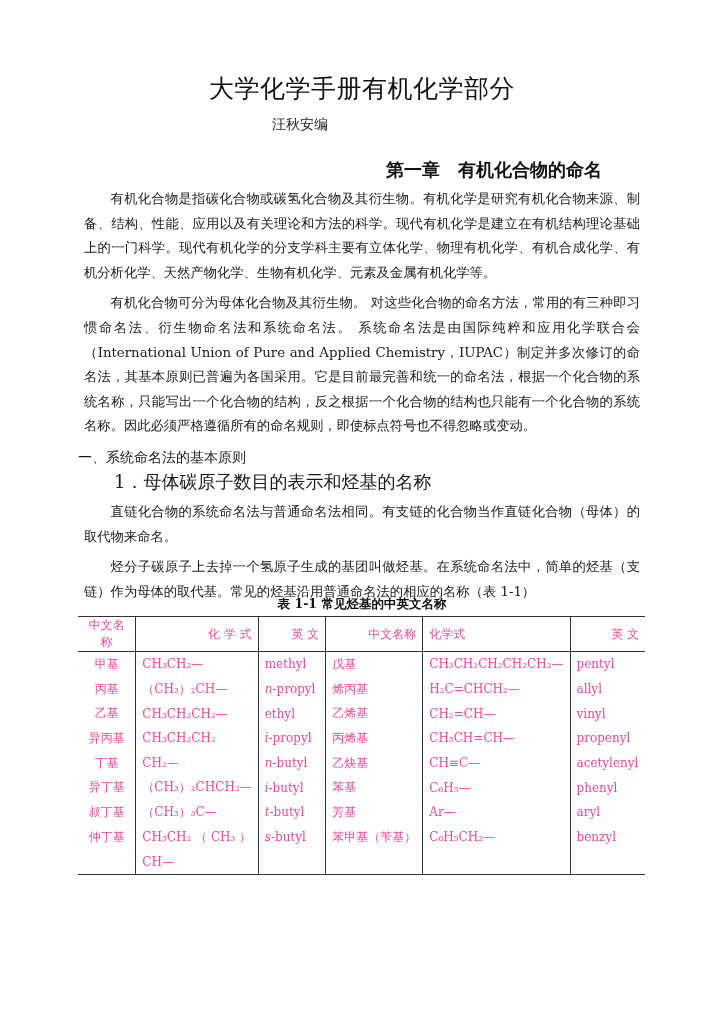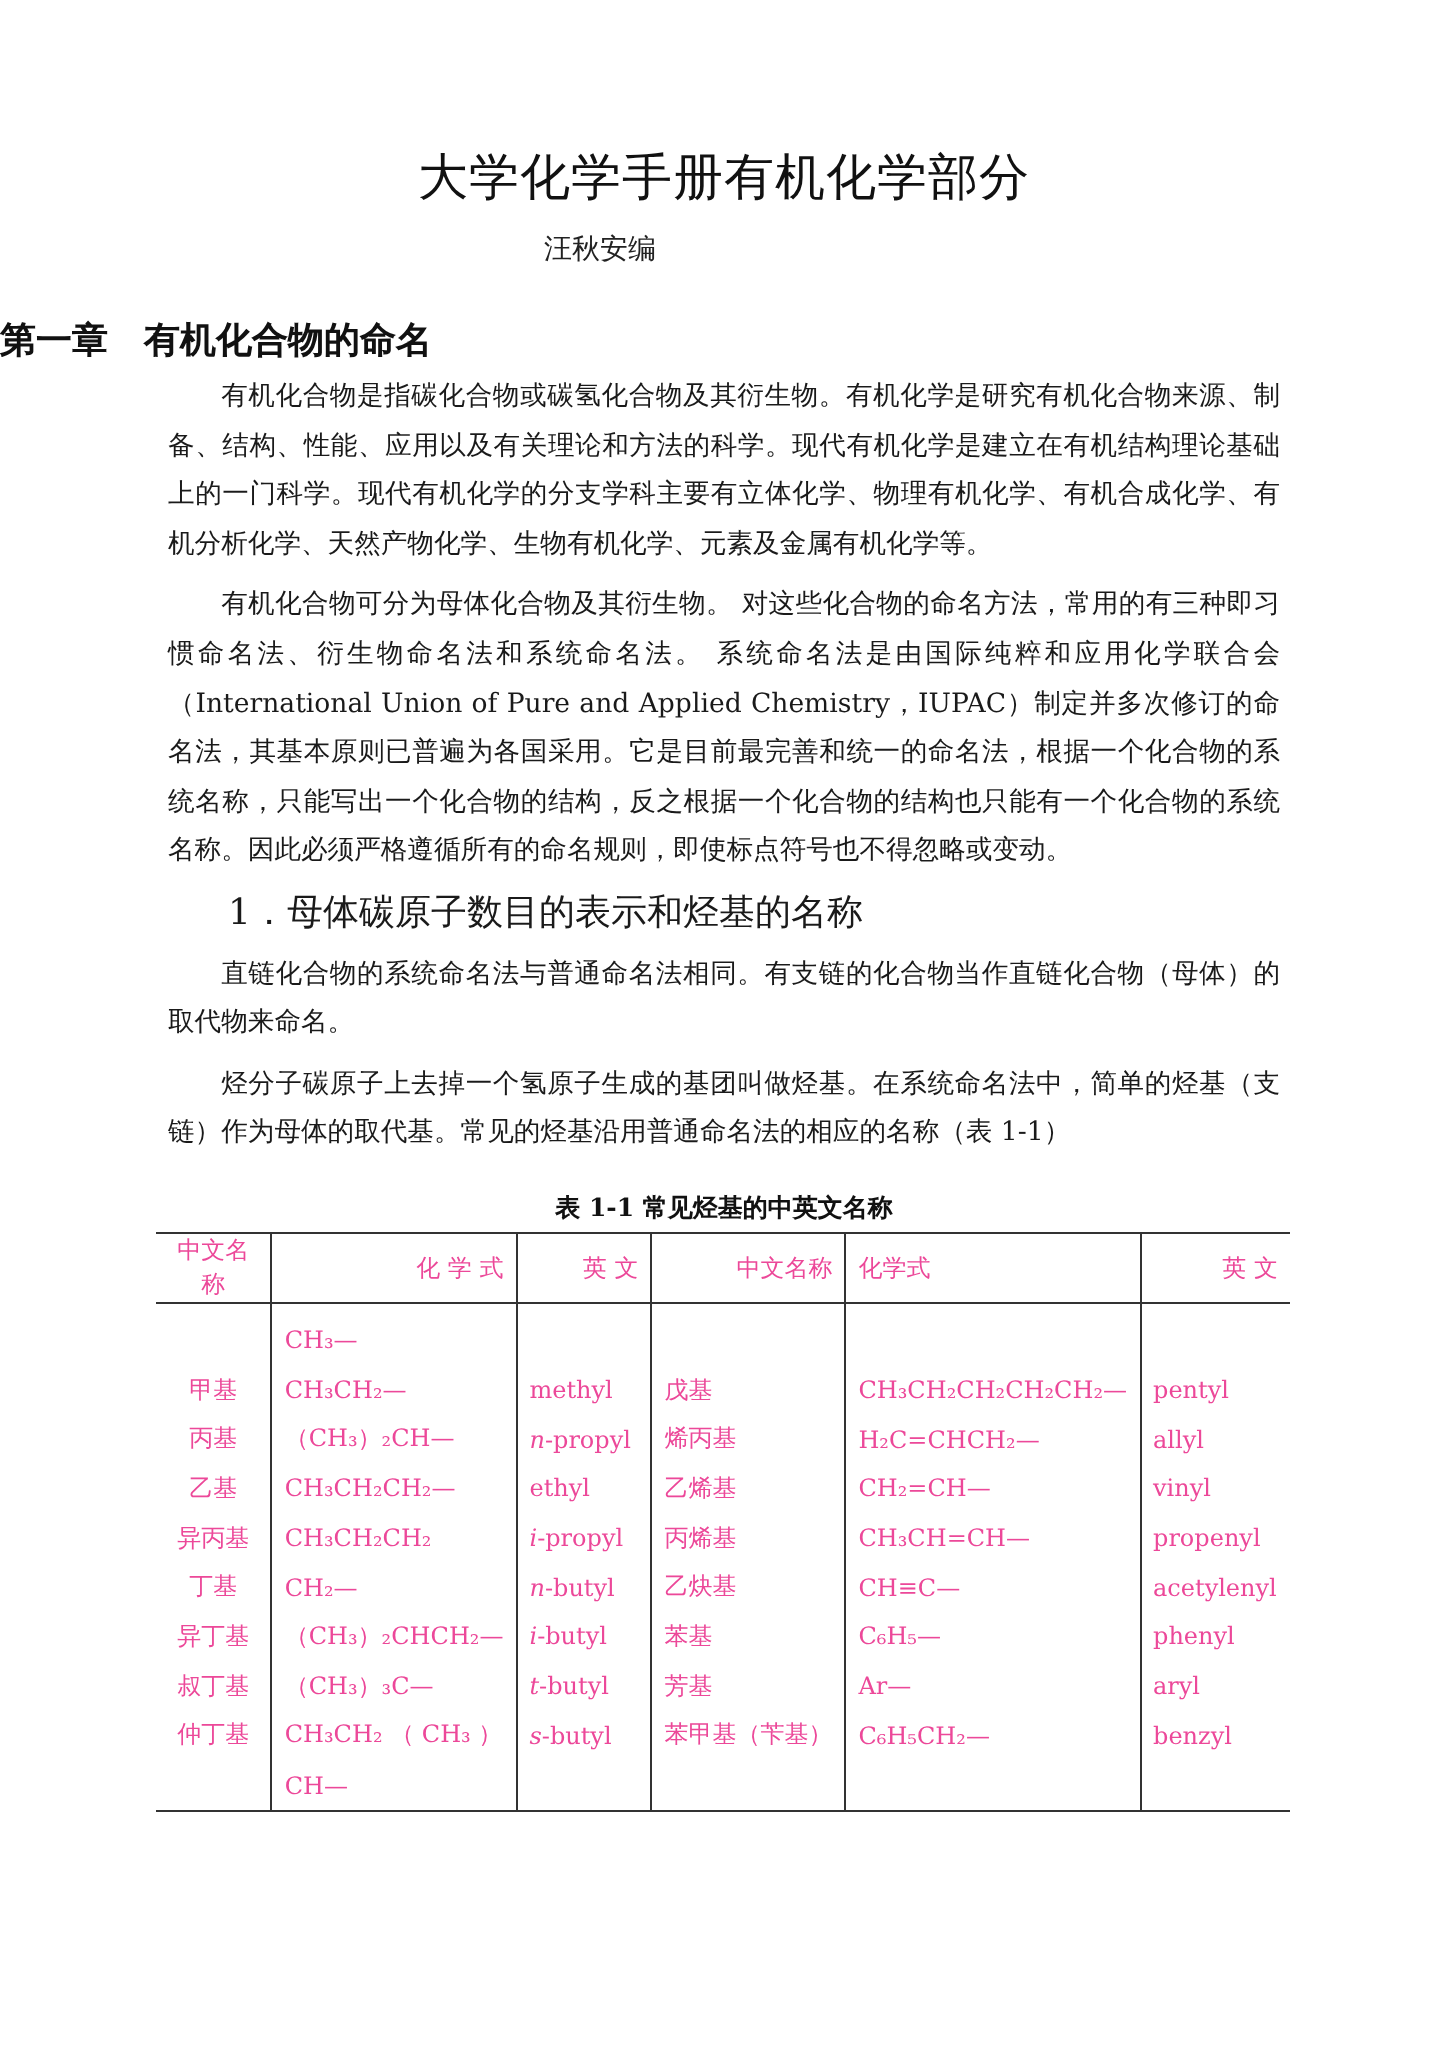--- a/index.html
+++ b/index.html
@@ -3,21 +3,21 @@
 <meta charset="utf-8">
 <style>
   html, body { margin: 0; padding: 0; background: #ffffff; }
   body { width: 724px; height: 1024px; position: relative; overflow: hidden;
          font-family: "DejaVu Serif", "Liberation Serif", serif; color: #111; }
   .page { position: absolute; left: 0; top: 0; width: 724px; height: 1024px; }
   .title { position: absolute; top: 72px; left: 0; width: 724px; text-align: center;
            font-size: 25px; font-weight: normal; letter-spacing: 0.5px; color: #111; }
   .author { position: absolute; top: 116px; left: 0; width: 600px; text-align: center;
             font-size: 14px; color: #222; }
-  .chapter { position: absolute; top: 158px; left: 0; width: 602px; text-align: left;
+  .chapter { position: absolute; top: 158px; left: 0; width: 602px; text-align: right;
              font-family: "DejaVu Sans", "Liberation Sans", sans-serif;
              font-size: 18px; font-weight: bold; color: #111; word-spacing: 16px; }
   .body-text { position: absolute; left: 78px; width: 568px; font-size: 13.3px;
                line-height: 24.6px; text-align: justify; color: #1a1a1a; }
   .p { text-indent: 2em; margin: 6px; }
   .h1 { margin: 0; font-size: 14px; }
   .h2 { margin: 0; padding-left: 2em; font-size: 18px; }
   .table-caption { position: absolute; top: 596px; left: 0; width: 724px; text-align: center;
                    font-size: 12.5px; font-weight: bold; color: #111; }
   table.t { position: absolute; top: 616px; left: 78px; width: 567px;
@@ -37,20 +37,21 @@
 <body>
 
 <div class="page">
   <div class="title">大学化学手册有机化学部分</div>
   <div class="author">汪秋安编</div>
   <div class="chapter">第一章　有机化合物的命名</div>
 
   <div class="body-text" style="top:181px;">
     <p class="p">有机化合物是指碳化合物或碳氢化合物及其衍生物。有机化学是研究有机化合物来源、制备、结构、性能、应用以及有关理论和方法的科学。现代有机化学是建立在有机结构理论基础上的一门科学。现代有机化学的分支学科主要有立体化学、物理有机化学、有机合成化学、有机分析化学、天然产物化学、生物有机化学、元素及金属有机化学等。</p>
     <p class="p">有机化合物可分为母体化合物及其衍生物。 对这些化合物的命名方法，常用的有三种即习惯命名法、衍生物命名法和系统命名法。 系统命名法是由国际纯粹和应用化学联合会（International Union of Pure and Applied Chemistry，IUPAC）制定并多次修订的命名法，其基本原则已普遍为各国采用。它是目前最完善和统一的命名法，根据一个化合物的系统名称，只能写出一个化合物的结构，反之根据一个化合物的结构也只能有一个化合物的系统名称。因此必须严格遵循所有的命名规则，即使标点符号也不得忽略或变动。</p>
+    <p class="h1">一、系统命名法的基本原则</p>
     <p class="h2">1．母体碳原子数目的表示和烃基的名称</p>
     <p class="p">直链化合物的系统命名法与普通命名法相同。有支链的化合物当作直链化合物（母体）的取代物来命名。</p>
     <p class="p">烃分子碳原子上去掉一个氢原子生成的基团叫做烃基。在系统命名法中，简单的烃基（支链）作为母体的取代基。常见的烃基沿用普通命名法的相应的名称（表 1-1）</p>
   </div>
 
   <div class="table-caption">表 1-1  常见烃基的中英文名称</div>
 
   <table class="t">
     <colgroup>
       <col style="width:74px">
@@ -64,28 +65,20 @@
       <tr>
         <th class="c-cn">中文名称</th>
         <th class="c-center vl">化 学 式</th>
         <th class="c-center vl">英 文</th>
         <th class="c-center vl">中文名称</th>
         <th class="c-left vl">化学式</th>
         <th class="c-center vl">英 文</th>
       </tr>
     </thead>
     <tbody id="tbody">
-        <tr class="first">
-          <td class="c-cn"></td>
-          <td class="c-left vl">CH₃—</td>
-          <td class="c-left vl"></td>
-          <td class="c-left vl"></td>
-          <td class="c-left vl"></td>
-          <td class="c-left vl"></td>
-        </tr>
         <tr>
           <td class="c-cn">甲基</td>
           <td class="c-left vl">CH₃CH₂—</td>
           <td class="c-left vl">methyl</td>
           <td class="c-left vl">戊基</td>
           <td class="c-left vl">CH₃CH₂CH₂CH₂CH₂—</td>
           <td class="c-left vl">pentyl</td>
         </tr>
         <tr>
           <td class="c-cn">丙基</td>

